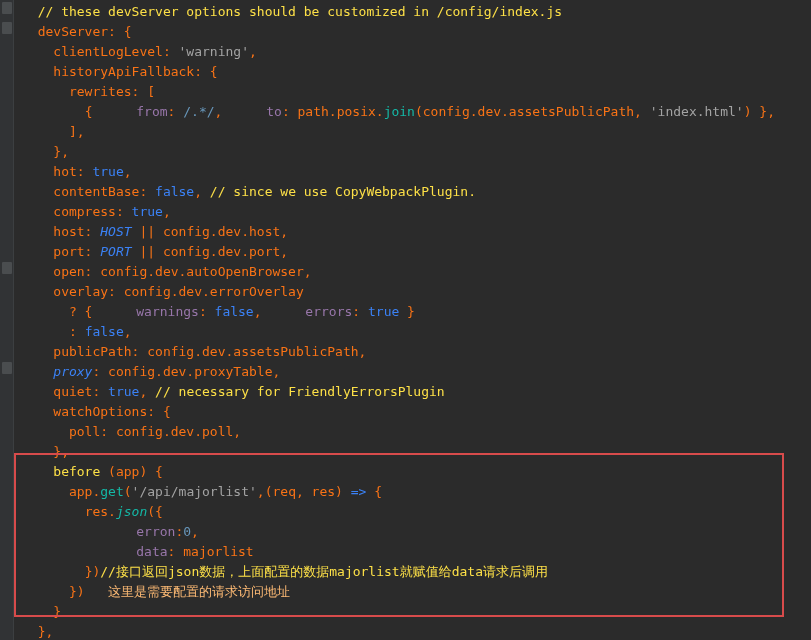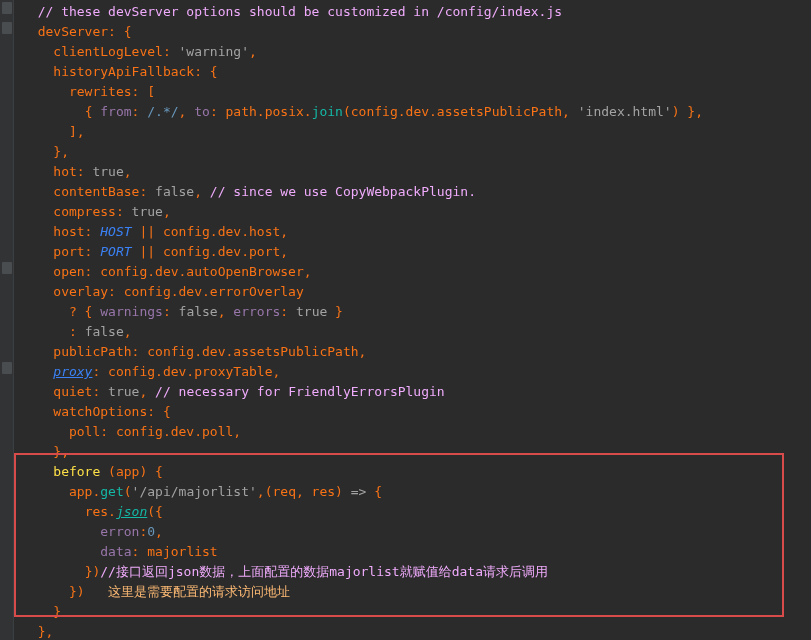--- a/index.html
+++ b/index.html
@@ -29,30 +29,30 @@
     width: 10px;
     height: 12px;
     background: #4a4d4f;
     border-radius: 1px;
   }
   .code {
     padding-left: 22px;
     padding-top: 2px;
     white-space: pre;
   }
-  .c-comment { color: #f0abfc; }
-  .c-key { color: #9876aa; }
-  .c-kw { color: #a3a3a3; }
+  .c-comment { color: #fde047; }
+  .c-key { color: #9876aa; margin-left: 36px; }
+  .c-kw { color: #3b82f6; }
   .c-str { color: #a3a3a3; }
   .c-num { color: #6897bb; }
   .c-plain { color: #f97316; }
   .c-regex { color: #6897bb; }
   .c-const { color: #3b82f6; font-style: italic; }
   .c-fn { color: #14b8a6; }
-  .c-italic { font-style: italic; text-decoration: underline; }
+  .c-italic { font-style: italic; }
   .c-green { color: #fde047; }
   .c-red { color: #fdba74; }
   .highlight-box {
     position: absolute;
     border: 2px solid #d74b4b;
     pointer-events: none;
     left: 14px;
     top: 453px;
     width: 770px;
     height: 164px;

